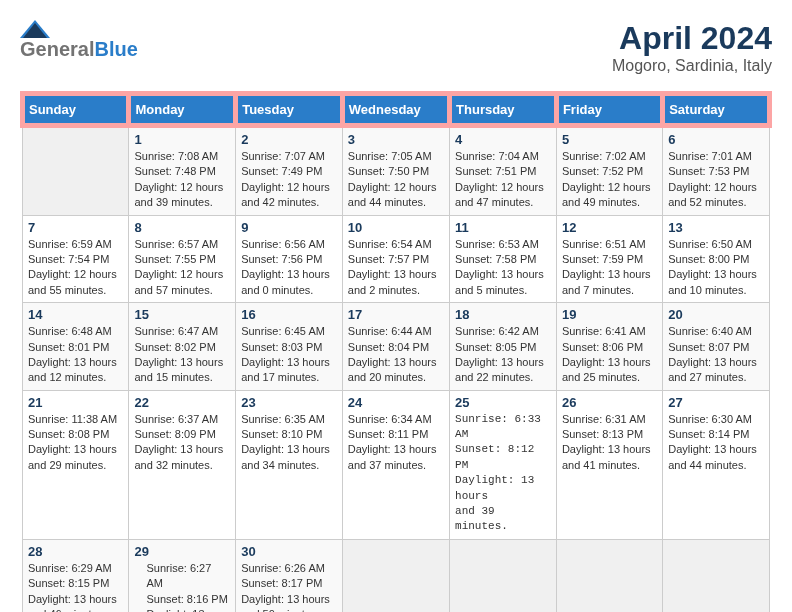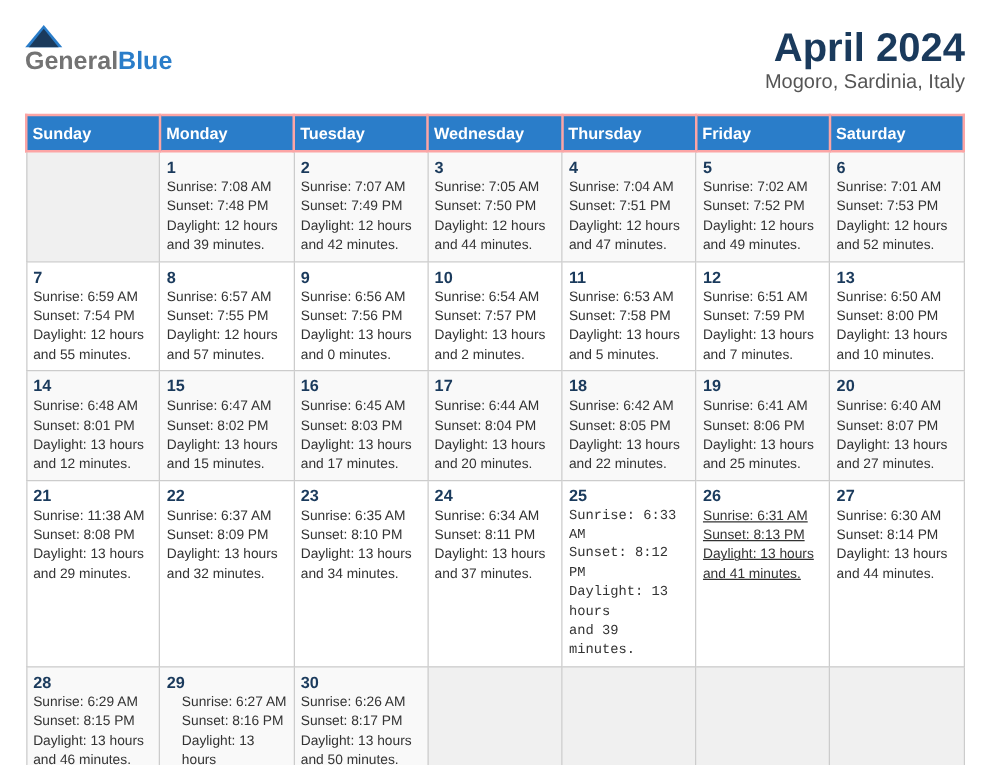--- a/index.html
+++ b/index.html
@@ -47,21 +47,21 @@
       border-collapse: collapse;
       font-size: 11px;
     }
     thead tr th {
       background-color: #2a7dc9;
       color: #fff;
       padding: 6px 4px;
       text-align: left;
       font-size: 13px;
       font-weight: bold;
-      border: 2px solid #fca5a5;
+      border: 5px solid #fca5a5;
     }
     tbody tr td {
       border: 1px solid #ccc;
       vertical-align: top;
       padding: 4px 5px;
       width: 108px;
       min-height: 70px;
     }
     tbody tr:nth-child(odd) td {
       background-color: #f9f9f9;
@@ -296,21 +296,21 @@
         </td>
         <td>
           <div class="day-number">25</div>
           <div class="day-info" style="white-space: pre-line; font-family: Liberation Mono, monospace;">Sunrise: 6:33 AM
 Sunset: 8:12 PM
 Daylight: 13 hours
 and 39 minutes.</div>
         </td>
         <td>
           <div class="day-number">26</div>
-          <div class="day-info" style="white-space: pre-line; text-decoration: underline;">Sunrise: 6:31 AM
+          <div class="day-info" style="white-space: pre-line;">Sunrise: 6:31 AM
 Sunset: 8:13 PM
 Daylight: 13 hours
 and 41 minutes.</div>
         </td>
         <td>
           <div class="day-number">27</div>
           <div class="day-info" style="white-space: pre-line;">Sunrise: 6:30 AM
 Sunset: 8:14 PM
 Daylight: 13 hours
 and 44 minutes.</div>

